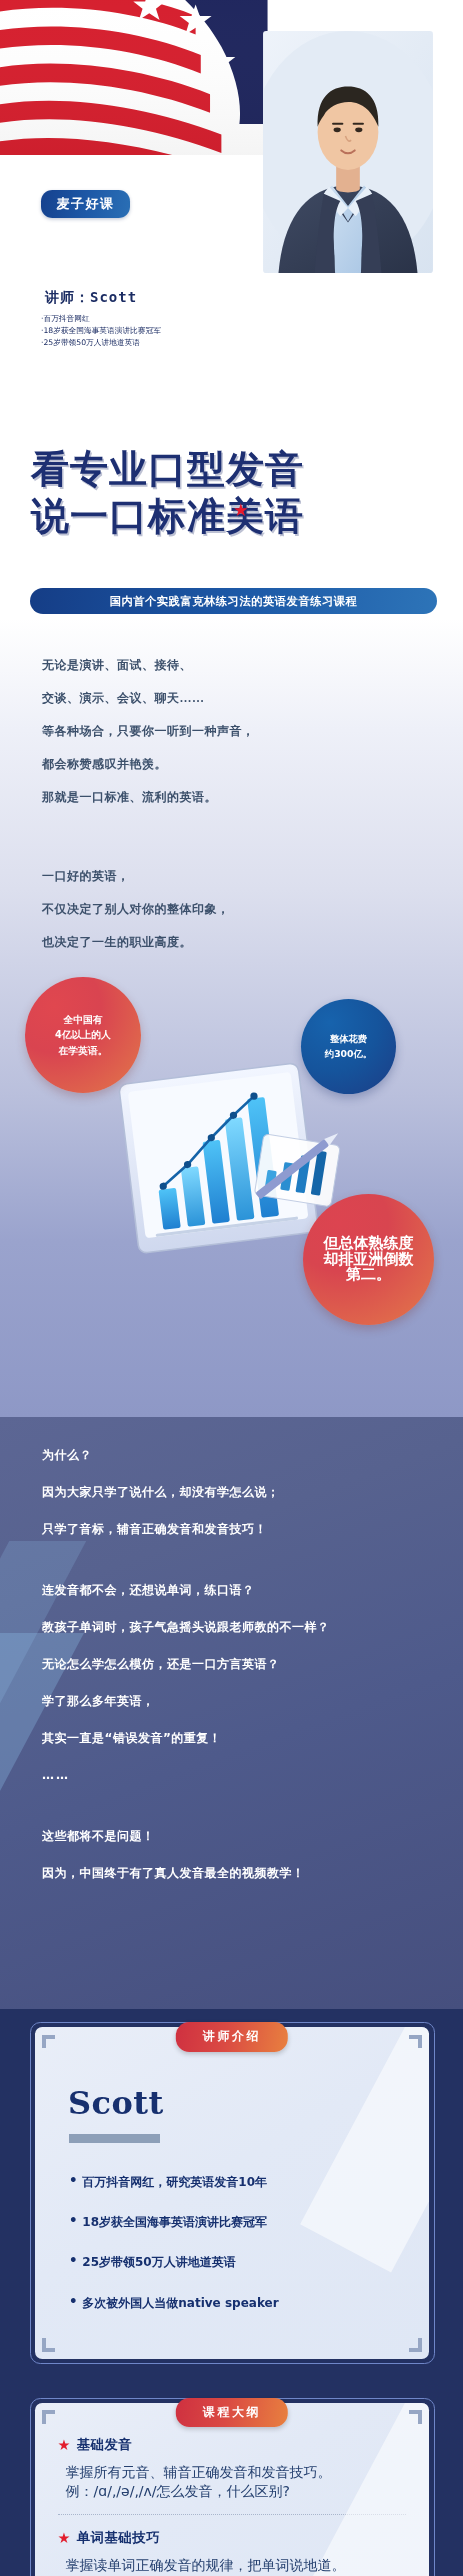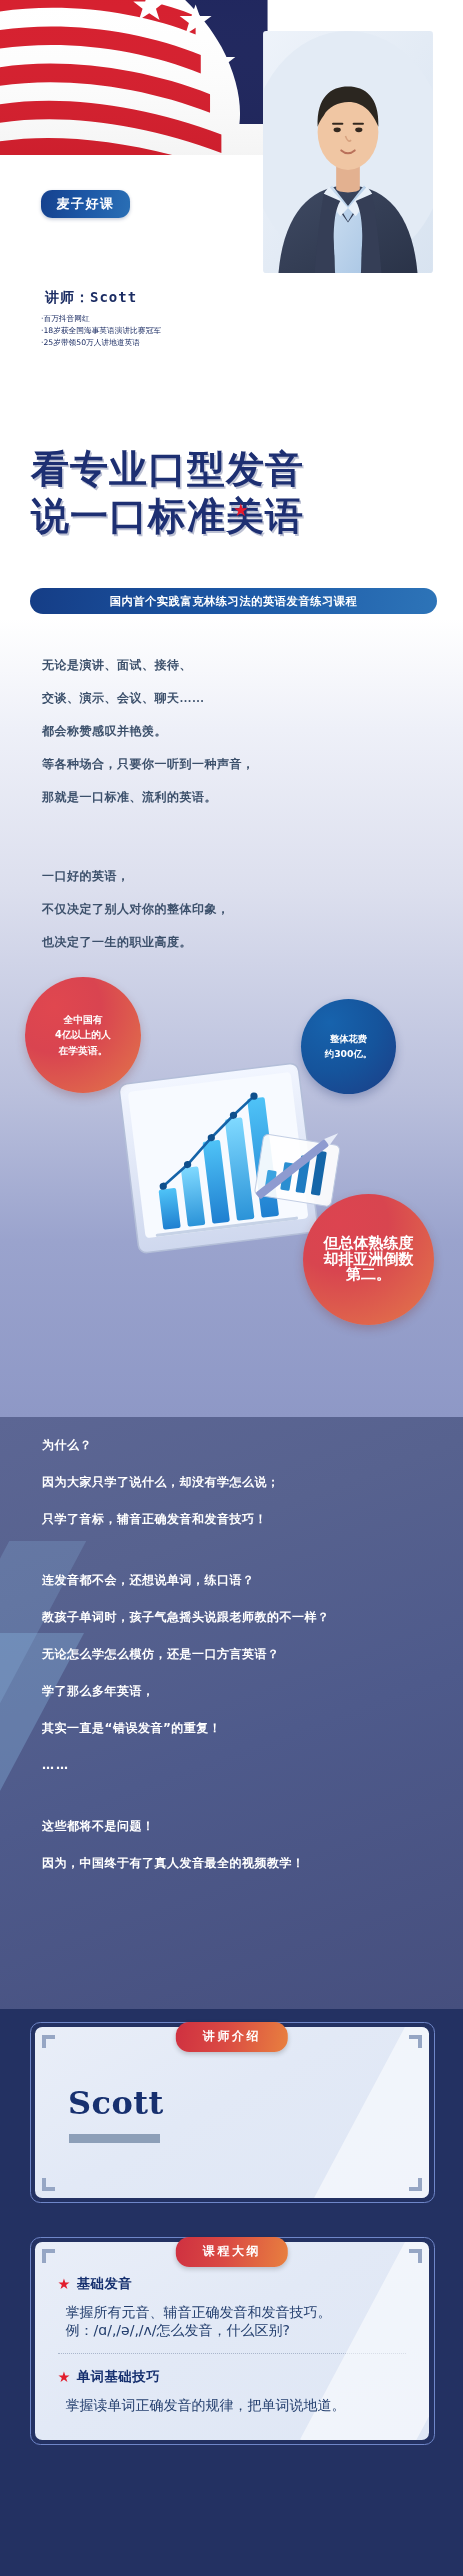--- a/index.html
+++ b/index.html
@@ -112,21 +112,21 @@
     position:absolute; background:rgba(150,200,240,.20);
     transform:skewX(-28deg);
   }
   .why .s1 { left:-62px; top:124px; width:77px; height:268px; }
   .why .s2 { left:-93px; top:216px; width:118px; height:222px; background:rgba(150,205,245,.28); }
   .why p {
     position:relative; margin-left:42px; color:#ffffff;
     font-size:12px; line-height:37px; font-weight:bold; letter-spacing:0.5px;
     font-family:"DejaVu Sans",sans-serif; white-space:nowrap;
   }
-  .why .pad-top { padding-top:10px; }
+  .why .pad-top { padding-top:20px; }
   .why .gap { height:24px; }
   .why .dots { font-size:12px; letter-spacing:2.1px; }
 
   
   .cards { position:relative; width:464px; background:#233162; padding-bottom:46px; }
 
   .section { position:relative; margin:0 auto 34px; width:405px; }
   .sec-title {
     position:absolute; left:50%; transform:translateX(-50%); top:0;
     z-index:4; padding:5.7px 27px 6.7px; border-radius:13.4px;
@@ -291,22 +291,22 @@
     </div>
   </div>
 
   <div class="sub-ribbon">国内首个实践富克林练习法的英语发音练习课程</div>
 </section>
 
 <section class="narrative">
   <div class="n-block nb1">
     <p>无论是演讲、面试、接待、</p>
     <p>交谈、演示、会议、聊天……</p>
+    <p>等各种场合，只要你一听到一种声音，</p>
     <p>都会称赞感叹并艳羡。</p>
-    <p>等各种场合，只要你一听到一种声音，</p>
     <p>那就是一口标准、流利的英语。</p>
   </div>
   <div class="n-block nb2">
     <p>一口好的英语，</p>
     <p>不仅决定了别人对你的整体印象，</p>
     <p>也决定了一生的职业高度。</p>
   </div>
 
   <div class="info-wrap">
     <svg width="464" height="397" viewBox="0 0 900 770">
@@ -399,20 +399,26 @@
   <section class="section">
     <div class="sec-title">讲师介绍</div>
     <div class="sec-shell">
       <div class="sec-body">
         <span class="corner c-tl"></span>
         <span class="corner c-tr"></span>
         <span class="corner c-bl"></span>
         <span class="corner c-br"></span>
         <div class="inst-name">Scott</div>
         <div class="inst-rule"></div>
+        <ul class="inst-list">
+          <li>百万抖音网红，研究英语发音10年</li>
+          <li>18岁获全国海事英语演讲比赛冠军</li>
+          <li>25岁带领50万人讲地道英语</li>
+          <li>多次被外国人当做native speaker</li>
+        </ul>
       </div>
     </div>
   </section>
 
   <section class="section">
     <div class="sec-title">课程大纲</div>
     <div class="sec-shell">
       <div class="sec-body">
         <span class="corner c-tl"></span>
         <span class="corner c-tr"></span>

